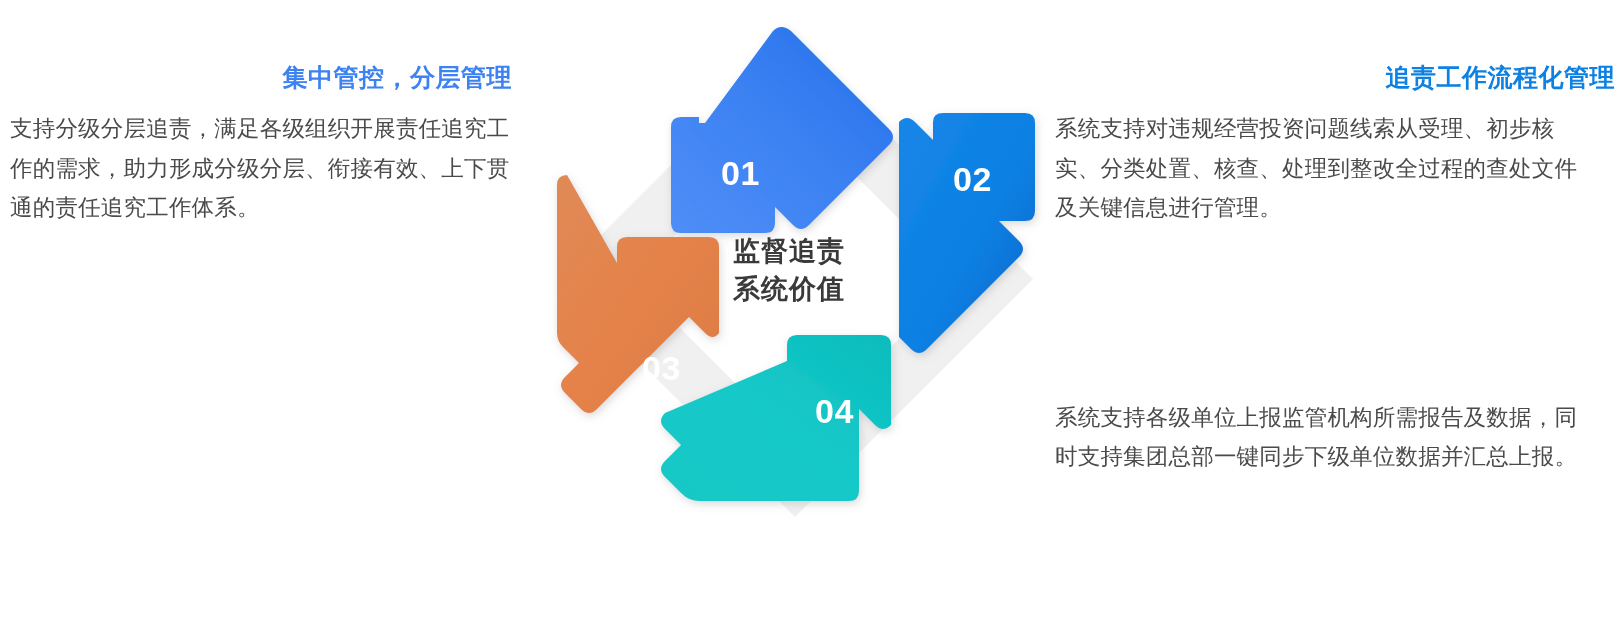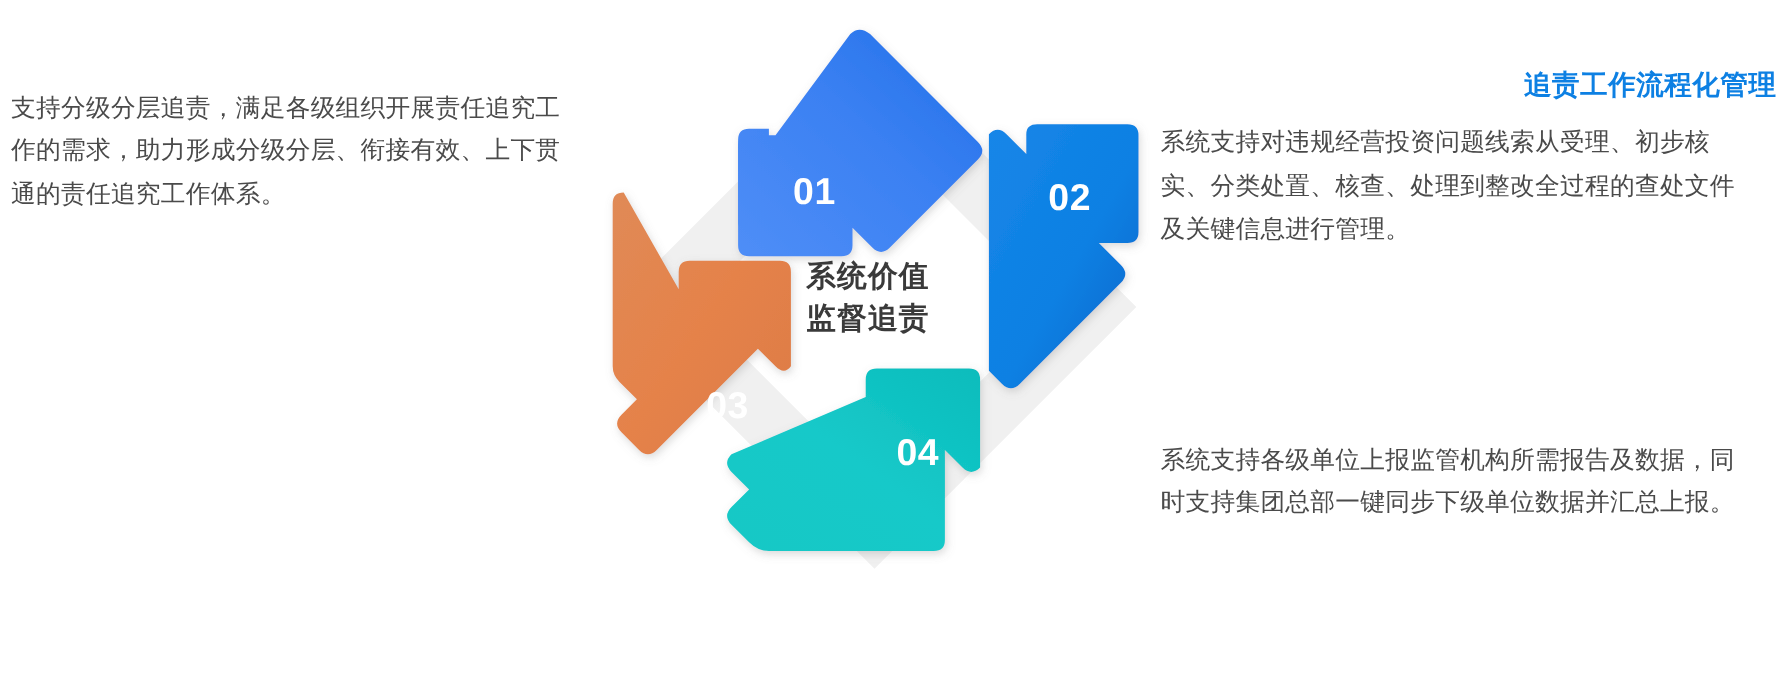--- a/index.html
+++ b/index.html
@@ -92,20 +92,21 @@
     font-family: "Liberation Sans", "DejaVu Sans", sans-serif;
     letter-spacing: 0.5px;
   }
 </style>
 </head>
 <body>
 
 <div class="stage">
 
   <div class="block left" id="block-01">
+    <div class="block-heading c-blue">集中管控，分层管理</div>
     <div class="block-body">支持分级分层追责，满足各级组织开展责任追究工作的需求，助力形成分级分层、衔接有效、上下贯通的责任追究工作体系。</div>
   </div>
 
   <div class="block right" id="block-02">
     <div class="block-heading c-blue2">追责工作流程化管理</div>
     <div class="block-body">系统支持对违规经营投资问题线索从受理、初步核实、分类处置、核查、处理到整改全过程的查处文件及关键信息进行管理。</div>
   </div>
 
 
   <div class="block right" id="block-04">
@@ -289,18 +290,18 @@
                  Q 362 326 352 326
                  L 268 326
                  Q 258 326 258 336
                  L 258 352
                  Z" fill="url(#g04)"></path>
       </g>
       <text class="num" x="286" y="414">04</text>
     </svg>
 
     <div class="center-label">
+      <div>监督追责</div>
       <div>系统价值</div>
-      <div>监督追责</div>
     </div>
   </div>
 
 </div>
 
 </body></html>

